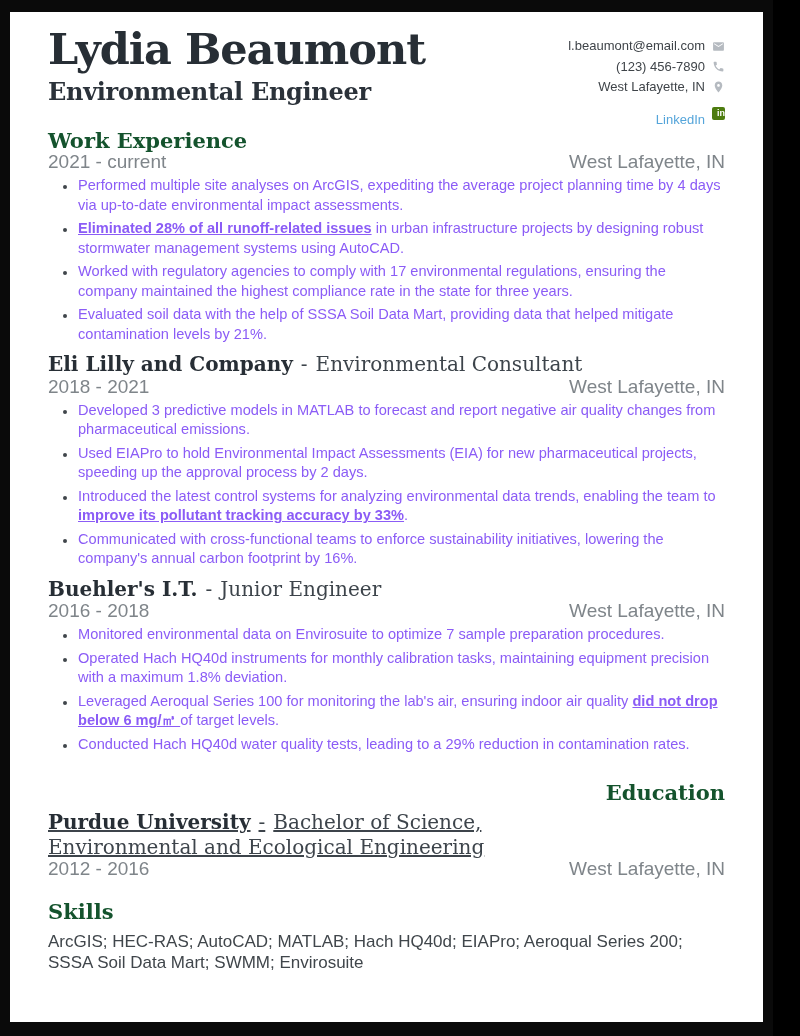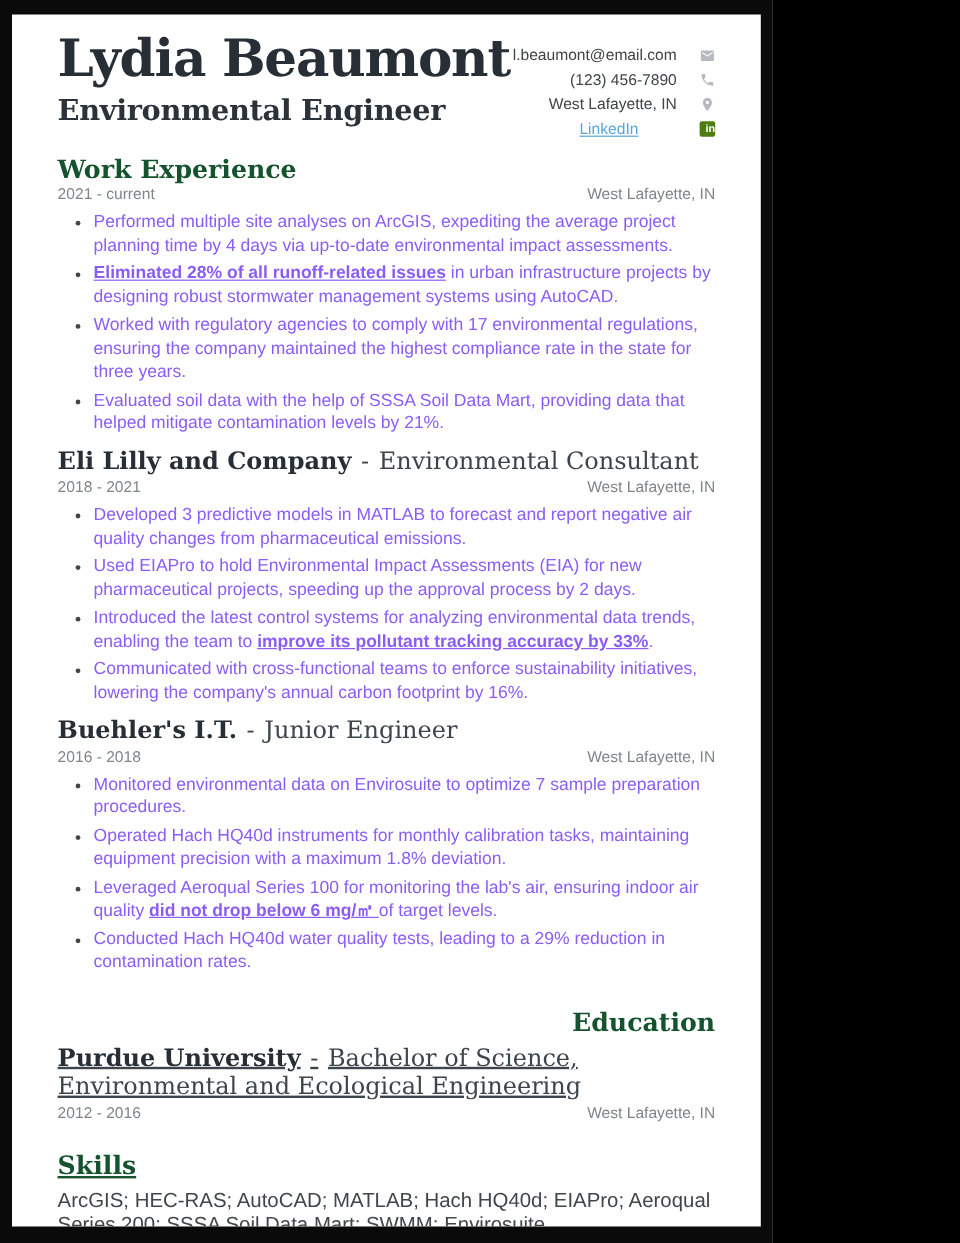--- a/index.html
+++ b/index.html
@@ -1,18 +1,18 @@
 <!DOCTYPE html>
 <html><head>
 <meta charset="utf-8">
 <style>
   * { box-sizing: border-box; }
   html, body { margin: 0; padding: 0; background: #000; }
   .page {
-    width: 644px; height: 1036px;
+    width: 773px; height: 1036px;
     background: #ffffff;
     border-style: solid; border-color: #0a0a0a;
     border-width: 12px 10px 14px 10px;
     padding: 16px 38px 0 38px;
     overflow: hidden;
     position: relative;
     font-family: "Liberation Sans", sans-serif;
   }
   
   .header { position: relative; }
@@ -27,64 +27,63 @@
     font: 700 24px/1.1 "DejaVu Serif", serif;
     letter-spacing: -0.3px;
     color: #2b323a;
   }
   .contact {
     position: absolute; top: 9px; right: 0;
     text-align: right;
   }
   .contact-row {
     display: flex; justify-content: flex-end; align-items: center;
-    gap: 19px; margin-bottom: 2px;
+    gap: 7px; margin-bottom: 2px;
     font-size: 13px; line-height: 18.5px; color: #3f4449;
   }
   .contact-row svg { display: block; }
-  .link { color: #55a5da; text-decoration: underline; cursor: pointer; }
+  .link { color: #55a5da; cursor: pointer; margin-top: 12px; }
   .li-badge {
     width: 13px; height: 13px; border-radius: 2px;
     background: #4d7c0f; color: #fff;
     display: inline-flex; align-items: center; justify-content: flex-end;
     font: 700 9px/1 "Liberation Sans", sans-serif;
-    margin-left: 32px;
   }
   
   .section-heading {
     margin: 24px 0 0;
     font: 700 21px/1.1 "DejaVu Serif", serif;
     color: #14532d;
   }
   .entry-heading {
     margin: 8px 0 0;
     font: 400 20px/1.22 "DejaVu Serif", serif;
     color: #3d444b;
   }
   .entry-heading .company { font-weight: 700; color: #272e35; }
   .entry-heading .sep { margin: 0 8px; }
   .meta {
     display: flex; justify-content: space-between;
     margin-top: 2px;
-    font-size: 13px; line-height: 16px; color: #7f858a;
+    font-size: 19px; line-height: 16px; color: #7f858a;
   }
   .bullets {
     margin: 6px 0 0; padding-left: 29px;
     list-style: disc;
   }
   .bullets li {
     margin-bottom: 4px; padding-left: 1px;
     font-size: 14.6px; line-height: 19.5px; color: #8b5cf6;
   }
   .bullets li::marker { color: #40464b; font-size: 12px; }
   .hl { font-weight: 700; text-decoration: underline; }
   .job ~ .job { margin-top: 3px; }
   .edu-heading { max-width: 470px; margin-top: 6px; text-decoration: underline; }
   .education-section .section-heading { margin-top: 27px; text-align: right; }
-  .skills-section .section-heading { margin-top: 23px; text-decoration: underline; }
+  .skills-section .section-heading { margin-top: 23px; }
   .skills-list {
     margin: 9px 0 0;
     font-size: 17px; line-height: 20.5px; color: #40464b;
   }
 </style>
 </head>
 <body>
 
 <div class="page">
 

